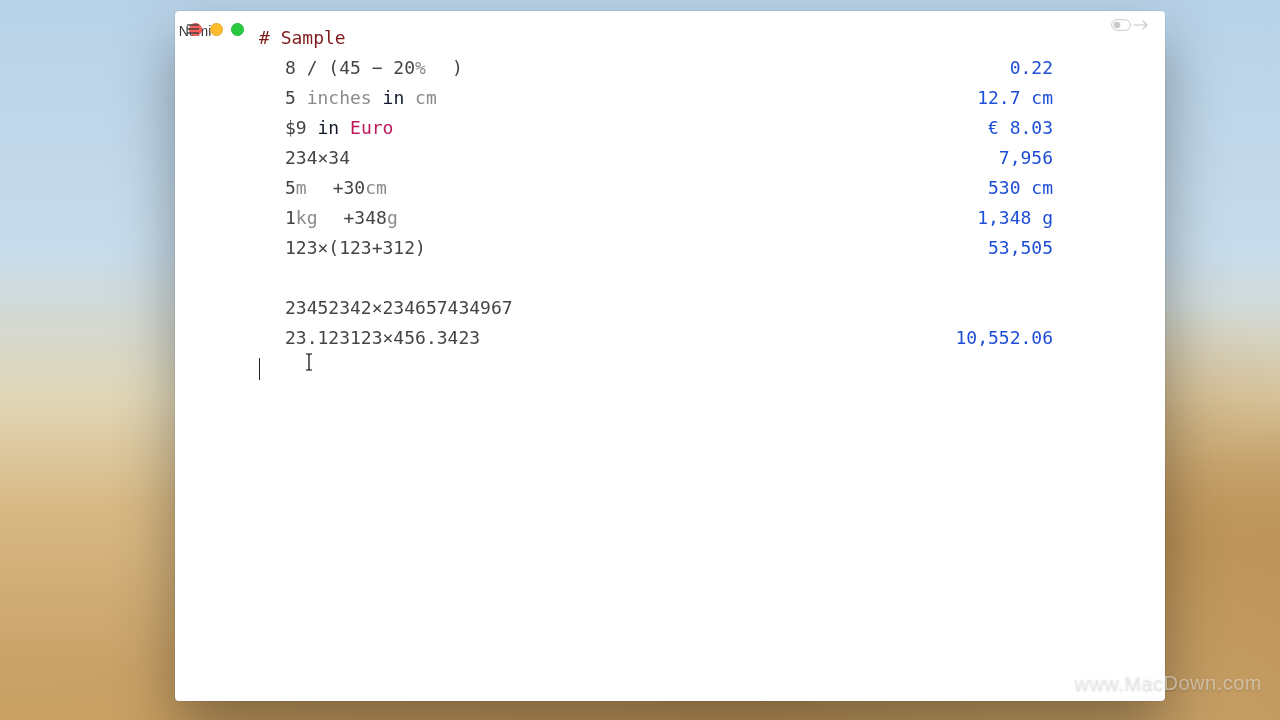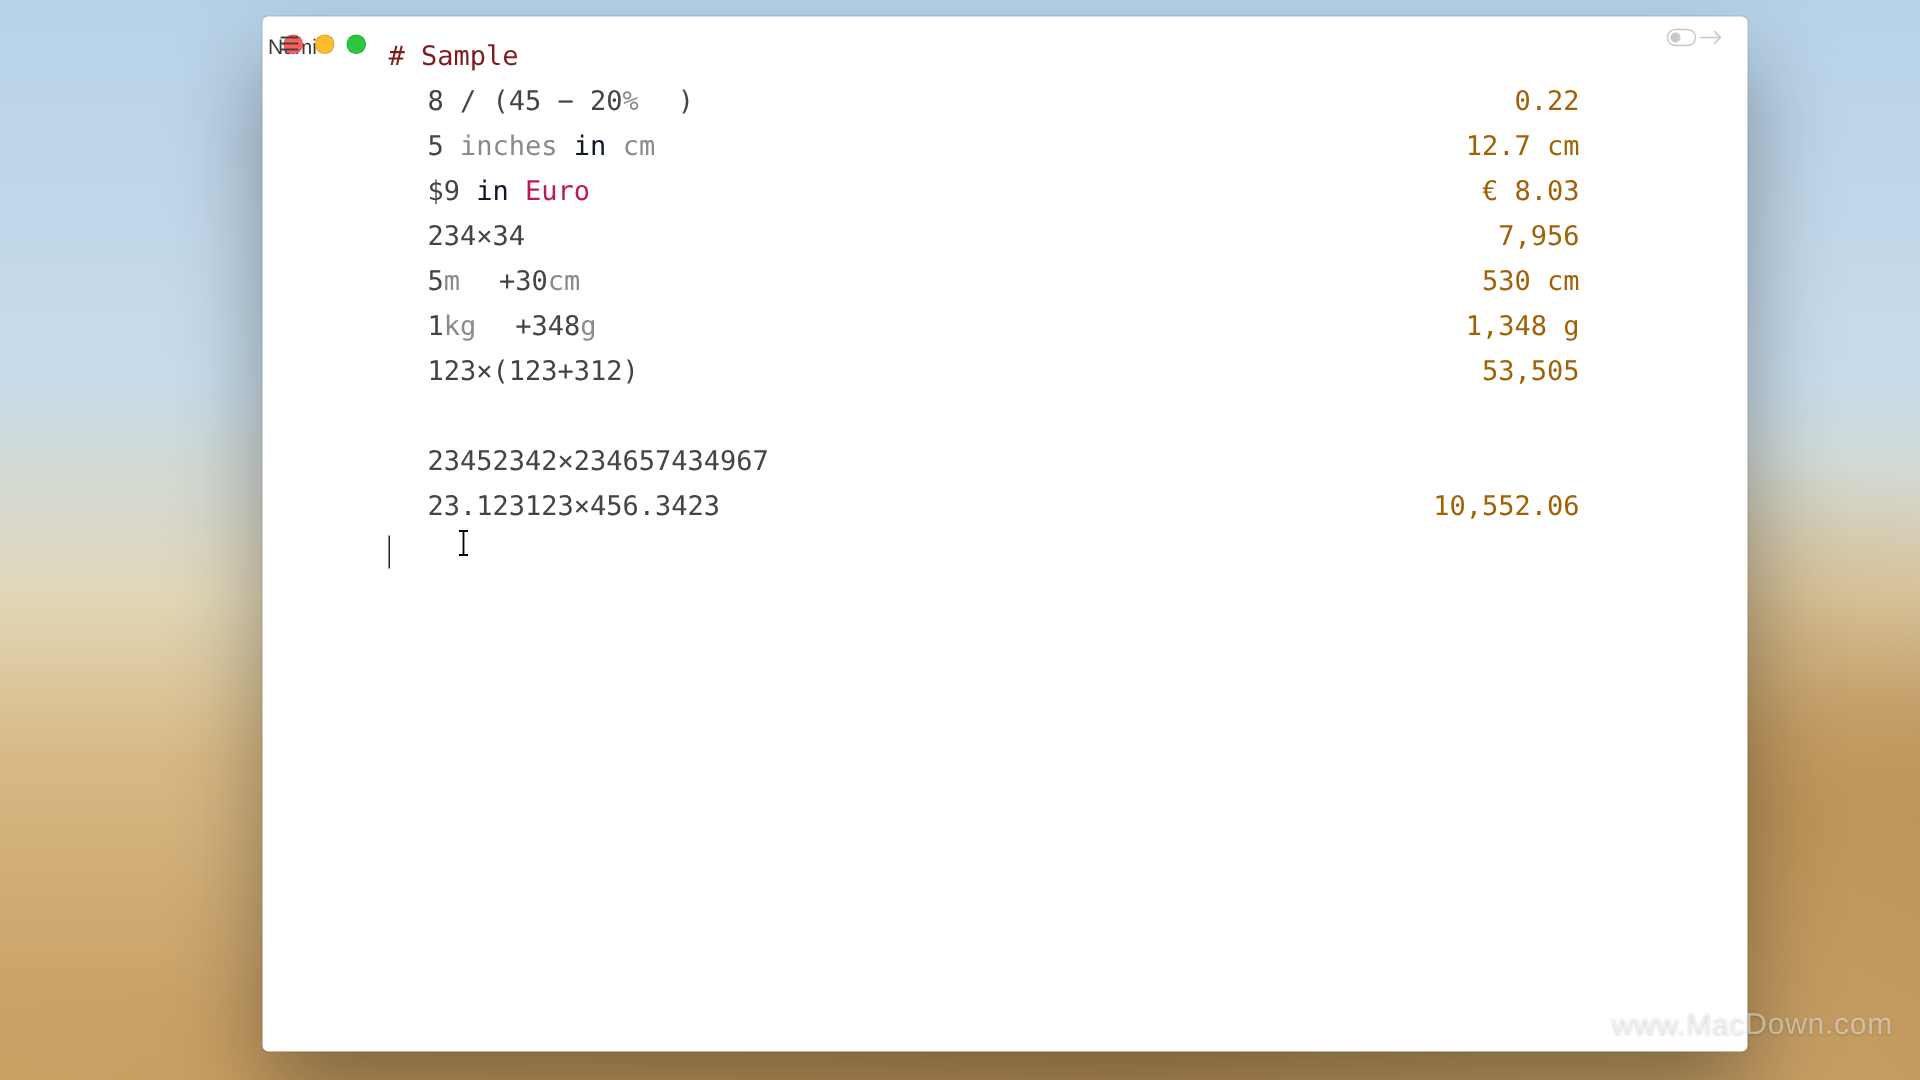--- a/index.html
+++ b/index.html
@@ -98,21 +98,21 @@
     display: flex;
     justify-content: space-between;
     white-space: pre;
   }
   .expr { color: #5a5a5a; }
   .expr .num  { color: #444; margin-left: 26px; }
   .expr .unit { color: #8a8a8a; }
   .expr .kw   { color: #0f172a; }
   .expr .cur  { color: #be185d; }
   .header-line { color: #7f1d1d; }
-  .result { color: #a16207; text-align: left; }
+  .result { color: #1d4ed8; text-align: left; }
   .blank { height: 30px; }
 
   .caret {
     display: inline-block;
     width: 1px;
     height: 22px;
     background: #222;
     vertical-align: middle;
     margin-left: 0;
   }

